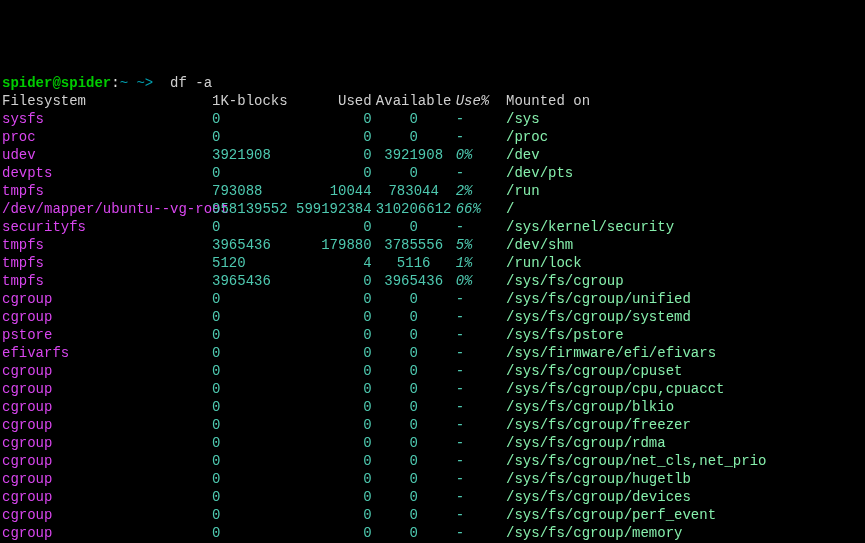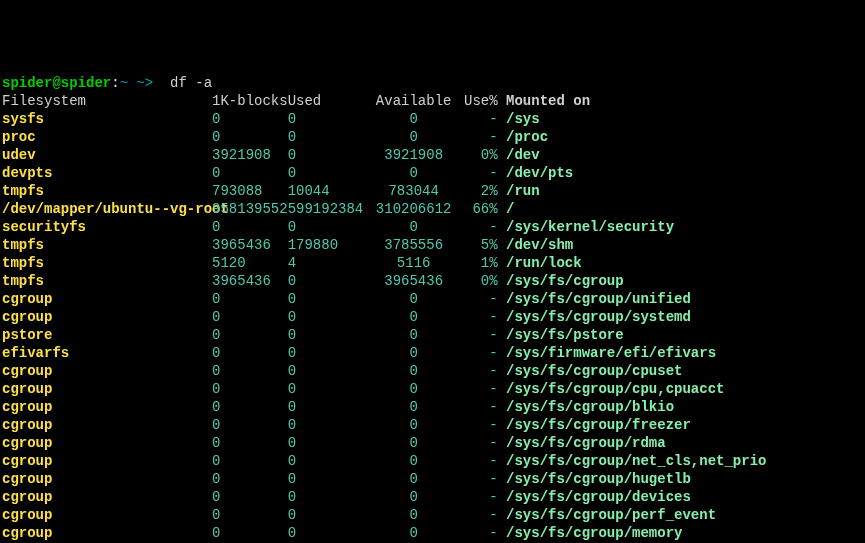--- a/index.html
+++ b/index.html
@@ -12,30 +12,30 @@
       color: #84e784;
       white-space: pre;
     }
     .prompt-user { color: #00cc00; font-weight: bold; }
     .prompt-at   { color: #00cc00; font-weight: bold; }
     .prompt-host { color: #00cc00; font-weight: bold; }
     .prompt-sep  { color: #e0e0e0; }
     .prompt-tilde{ color: #00a0b0; }
     .prompt-cmd  { color: #d0d0d0; text-align: right; }
     .header      { color: #d0d0d0; }
-    .fs-col      { color: #fde047; font-weight: bold; }
+    .fs-col      { color: #d946ef; }
     .num-col     { color: #4ec9b0; }
     .mount-col   { color: #86efac; }
     .line        { display: block; }
     .c-fs   { display:inline-block; width: 25ch; }
     .c-bk   { display:inline-block; width:  9ch; text-align:left; }
-    .c-us   { display:inline-block; width: 10ch; }
+    .c-us   { display:inline-block; width: 10ch; text-align:right; }
     .c-av   { display:inline-block; width: 10ch; text-align:center; }
-    .c-pc   { display:inline-block; width:  5ch; text-align:right; }
-    .c-mnt  { display:inline-block; padding-left: 1ch; font-weight: bold; }
+    .c-pc   { display:inline-block; width:  5ch; text-align:left;font-style:italic; }
+    .c-mnt  { display:inline-block; padding-left: 1ch; }
   </style>
 </head>
 <body>
 
 
 
 <div><span class="line"><span class="prompt-user">spider</span><span class="prompt-at">@</span><span class="prompt-host">spider</span><span class="prompt-sep">:</span><span class="prompt-tilde">~ ~&gt;</span><span class="prompt-cmd">  df -a</span></span><span class="line header"><span class="c-fs">Filesystem</span><span class="c-bk">1K-blocks</span><span class="c-us">Used</span><span class="c-av">Available</span><span class="c-pc">Use%</span><span class="c-mnt">Mounted on</span></span><span class="line"><span class="c-fs fs-col">sysfs</span><span class="c-bk num-col">0</span><span class="c-us num-col">0</span><span class="c-av num-col">0</span><span class="c-pc num-col">-</span><span class="c-mnt mount-col">/sys</span></span><span class="line"><span class="c-fs fs-col">proc</span><span class="c-bk num-col">0</span><span class="c-us num-col">0</span><span class="c-av num-col">0</span><span class="c-pc num-col">-</span><span class="c-mnt mount-col">/proc</span></span><span class="line"><span class="c-fs fs-col">udev</span><span class="c-bk num-col">3921908</span><span class="c-us num-col">0</span><span class="c-av num-col">3921908</span><span class="c-pc num-col">0%</span><span class="c-mnt mount-col">/dev</span></span><span class="line"><span class="c-fs fs-col">devpts</span><span class="c-bk num-col">0</span><span class="c-us num-col">0</span><span class="c-av num-col">0</span><span class="c-pc num-col">-</span><span class="c-mnt mount-col">/dev/pts</span></span><span class="line"><span class="c-fs fs-col">tmpfs</span><span class="c-bk num-col">793088</span><span class="c-us num-col">10044</span><span class="c-av num-col">783044</span><span class="c-pc num-col">2%</span><span class="c-mnt mount-col">/run</span></span><span class="line"><span class="c-fs fs-col">/dev/mapper/ubuntu--vg-root</span><span class="c-bk num-col">958139552</span><span class="c-us num-col">599192384</span><span class="c-av num-col">310206612</span><span class="c-pc num-col">66%</span><span class="c-mnt mount-col">/</span></span><span class="line"><span class="c-fs fs-col">securityfs</span><span class="c-bk num-col">0</span><span class="c-us num-col">0</span><span class="c-av num-col">0</span><span class="c-pc num-col">-</span><span class="c-mnt mount-col">/sys/kernel/security</span></span><span class="line"><span class="c-fs fs-col">tmpfs</span><span class="c-bk num-col">3965436</span><span class="c-us num-col">179880</span><span class="c-av num-col">3785556</span><span class="c-pc num-col">5%</span><span class="c-mnt mount-col">/dev/shm</span></span><span class="line"><span class="c-fs fs-col">tmpfs</span><span class="c-bk num-col">5120</span><span class="c-us num-col">4</span><span class="c-av num-col">5116</span><span class="c-pc num-col">1%</span><span class="c-mnt mount-col">/run/lock</span></span><span class="line"><span class="c-fs fs-col">tmpfs</span><span class="c-bk num-col">3965436</span><span class="c-us num-col">0</span><span class="c-av num-col">3965436</span><span class="c-pc num-col">0%</span><span class="c-mnt mount-col">/sys/fs/cgroup</span></span><span class="line"><span class="c-fs fs-col">cgroup</span><span class="c-bk num-col">0</span><span class="c-us num-col">0</span><span class="c-av num-col">0</span><span class="c-pc num-col">-</span><span class="c-mnt mount-col">/sys/fs/cgroup/unified</span></span><span class="line"><span class="c-fs fs-col">cgroup</span><span class="c-bk num-col">0</span><span class="c-us num-col">0</span><span class="c-av num-col">0</span><span class="c-pc num-col">-</span><span class="c-mnt mount-col">/sys/fs/cgroup/systemd</span></span><span class="line"><span class="c-fs fs-col">pstore</span><span class="c-bk num-col">0</span><span class="c-us num-col">0</span><span class="c-av num-col">0</span><span class="c-pc num-col">-</span><span class="c-mnt mount-col">/sys/fs/pstore</span></span><span class="line"><span class="c-fs fs-col">efivarfs</span><span class="c-bk num-col">0</span><span class="c-us num-col">0</span><span class="c-av num-col">0</span><span class="c-pc num-col">-</span><span class="c-mnt mount-col">/sys/firmware/efi/efivars</span></span><span class="line"><span class="c-fs fs-col">cgroup</span><span class="c-bk num-col">0</span><span class="c-us num-col">0</span><span class="c-av num-col">0</span><span class="c-pc num-col">-</span><span class="c-mnt mount-col">/sys/fs/cgroup/cpuset</span></span><span class="line"><span class="c-fs fs-col">cgroup</span><span class="c-bk num-col">0</span><span class="c-us num-col">0</span><span class="c-av num-col">0</span><span class="c-pc num-col">-</span><span class="c-mnt mount-col">/sys/fs/cgroup/cpu,cpuacct</span></span><span class="line"><span class="c-fs fs-col">cgroup</span><span class="c-bk num-col">0</span><span class="c-us num-col">0</span><span class="c-av num-col">0</span><span class="c-pc num-col">-</span><span class="c-mnt mount-col">/sys/fs/cgroup/blkio</span></span><span class="line"><span class="c-fs fs-col">cgroup</span><span class="c-bk num-col">0</span><span class="c-us num-col">0</span><span class="c-av num-col">0</span><span class="c-pc num-col">-</span><span class="c-mnt mount-col">/sys/fs/cgroup/freezer</span></span><span class="line"><span class="c-fs fs-col">cgroup</span><span class="c-bk num-col">0</span><span class="c-us num-col">0</span><span class="c-av num-col">0</span><span class="c-pc num-col">-</span><span class="c-mnt mount-col">/sys/fs/cgroup/rdma</span></span><span class="line"><span class="c-fs fs-col">cgroup</span><span class="c-bk num-col">0</span><span class="c-us num-col">0</span><span class="c-av num-col">0</span><span class="c-pc num-col">-</span><span class="c-mnt mount-col">/sys/fs/cgroup/net_cls,net_prio</span></span><span class="line"><span class="c-fs fs-col">cgroup</span><span class="c-bk num-col">0</span><span class="c-us num-col">0</span><span class="c-av num-col">0</span><span class="c-pc num-col">-</span><span class="c-mnt mount-col">/sys/fs/cgroup/hugetlb</span></span><span class="line"><span class="c-fs fs-col">cgroup</span><span class="c-bk num-col">0</span><span class="c-us num-col">0</span><span class="c-av num-col">0</span><span class="c-pc num-col">-</span><span class="c-mnt mount-col">/sys/fs/cgroup/devices</span></span><span class="line"><span class="c-fs fs-col">cgroup</span><span class="c-bk num-col">0</span><span class="c-us num-col">0</span><span class="c-av num-col">0</span><span class="c-pc num-col">-</span><span class="c-mnt mount-col">/sys/fs/cgroup/perf_event</span></span><span class="line"><span class="c-fs fs-col">cgroup</span><span class="c-bk num-col">0</span><span class="c-us num-col">0</span><span class="c-av num-col">0</span><span class="c-pc num-col">-</span><span class="c-mnt mount-col">/sys/fs/cgroup/memory</span></span><span class="line"><span class="c-fs fs-col">cgroup</span><span class="c-bk num-col">0</span><span class="c-us num-col">0</span><span class="c-av num-col">0</span><span class="c-pc num-col">-</span><span class="c-mnt mount-col">/sys/fs/cgroup/pids</span></span></div>
 
 
 

